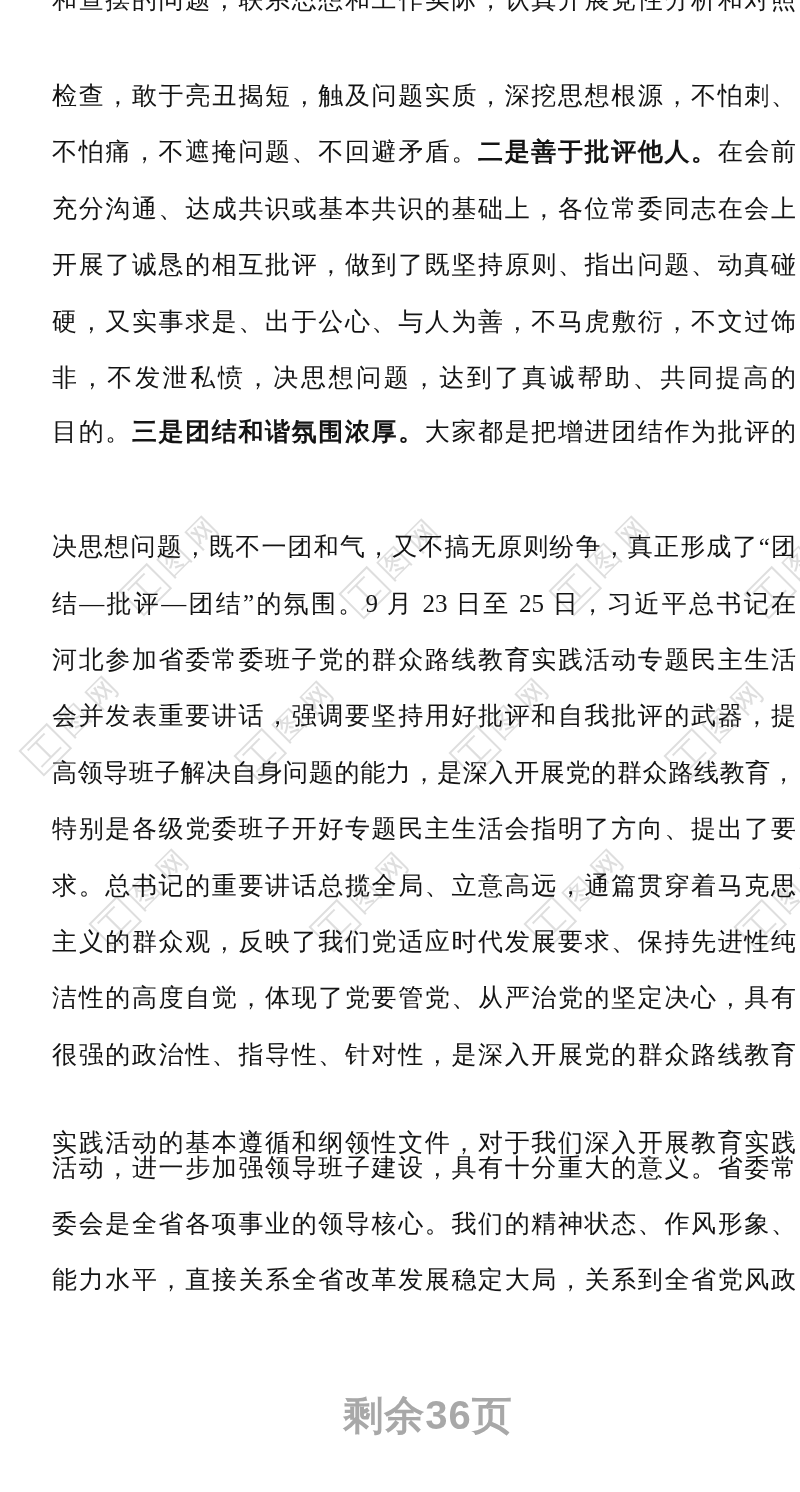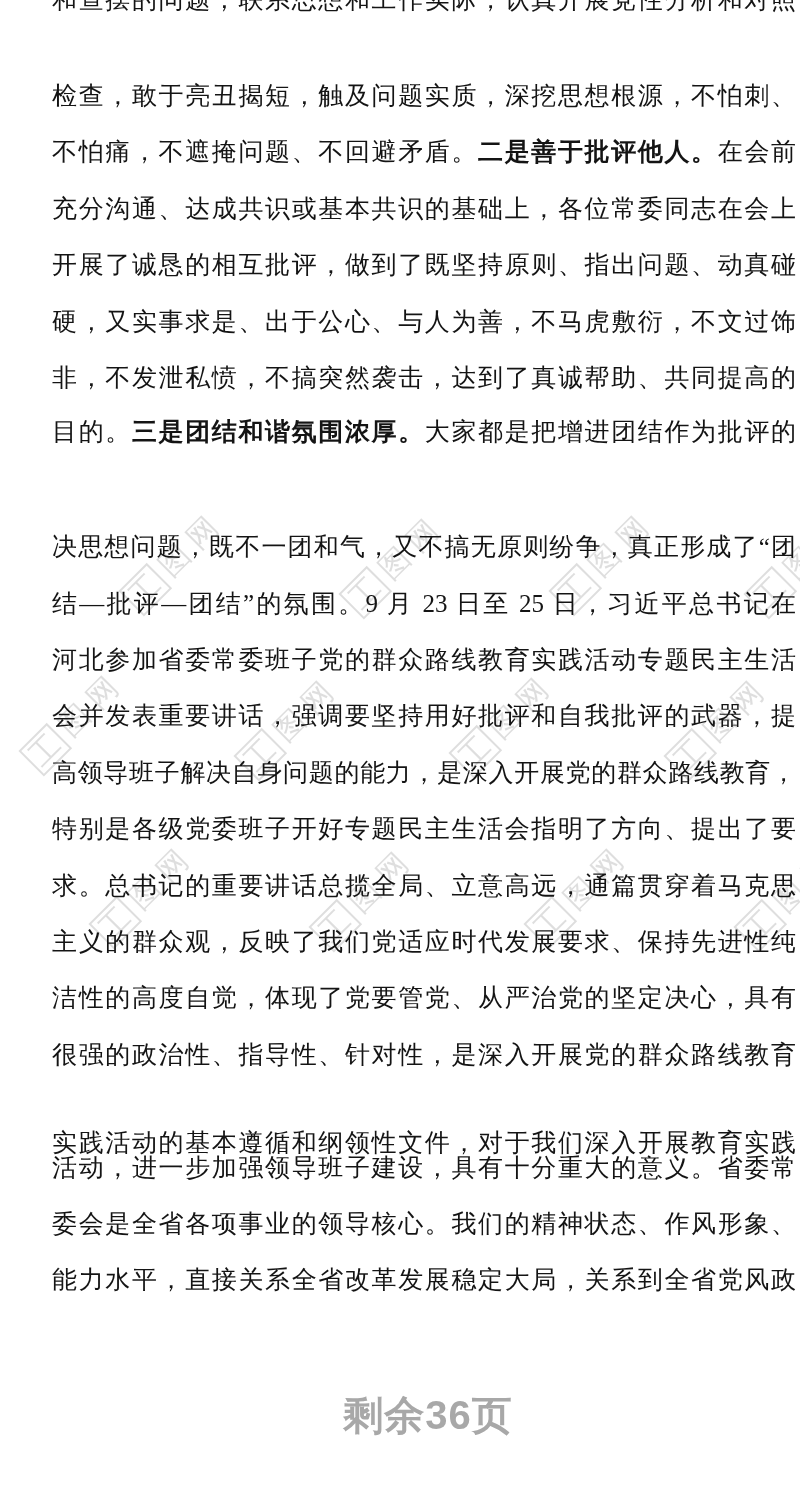--- a/index.html
+++ b/index.html
@@ -144,21 +144,21 @@
       </div>
     </div>
 
   <div class="doc-body">
       <div class="line" style="top: -17px;"><span class="">和查摆的问题，联系思想和工作实际，认真开展党性分析和对照</span></div>
       <div class="line" style="top: 79px;"><span class="">检查，敢于亮丑揭短，触及问题实质，深挖思想根源，不怕刺、</span></div>
       <div class="line" style="top: 135.4px;"><span class="">不怕痛，不遮掩问题、不回避矛盾。</span><span class="bold">二是善于批评他人。</span><span class="">在会前</span></div>
       <div class="line" style="top: 248.2px;"><span class="">开展了诚恳的相互批评，做到了既坚持原则、指出问题、动真碰</span></div>
       <div class="line" style="top: 191.8px;"><span class="">充分沟通、达成共识或基本共识的基础上，各位常委同志在会上</span></div>
       <div class="line" style="top: 304.6px;"><span class="">硬，又实事求是、出于公心、与人为善，不马虎敷衍，不文过饰</span></div>
-      <div class="line" style="top: 361px;"><span class="">非，不发泄私愤，不搞突然袭击，达到了真诚帮助、共同提高的</span></div>
+      <div class="line" style="top: 361px;"><span class="">非，不发泄私愤，决思想问题，达到了真诚帮助、共同提高的</span></div>
       <div class="line" style="top: 417.4px; font-family: Liberation Mono, monospace;"><span class="">目的。</span><span class="bold">三是团结和谐氛围浓厚。</span><span class="">大家都是把增进团结作为批评的</span></div>
       <div class="line" style="top: 530.2px;"><span class="">决思想问题，既不一团和气，又不搞无原则纷争，真正形成了“团</span></div>
       <div class="line" style="top: 586.6px;"><span class="">结—批评—团结”的氛围。9 月 23 日至 25 日，习近平总书记在</span></div>
       <div class="line" style="top: 643px;"><span class="">河北参加省委常委班子党的群众路线教育实践活动专题民主生活</span></div>
       <div class="line" style="top: 699.4px;"><span class="">会并发表重要讲话，强调要坚持用好批评和自我批评的武器，提</span></div>
       <div class="line" style="top: 755.8px;"><span class="">高领导班子解决自身问题的能力，是深入开展党的群众路线教育，</span></div>
       <div class="line" style="top: 812.2px;"><span class="">特别是各级党委班子开好专题民主生活会指明了方向、提出了要</span></div>
       <div class="line" style="top: 868.6px;"><span class="">求。总书记的重要讲话总揽全局、立意高远，通篇贯穿着马克思</span></div>
       <div class="line" style="top: 925px;"><span class="">主义的群众观，反映了我们党适应时代发展要求、保持先进性纯</span></div>
       <div class="line" style="top: 981.4px;"><span class="">洁性的高度自觉，体现了党要管党、从严治党的坚定决心，具有</span></div>

